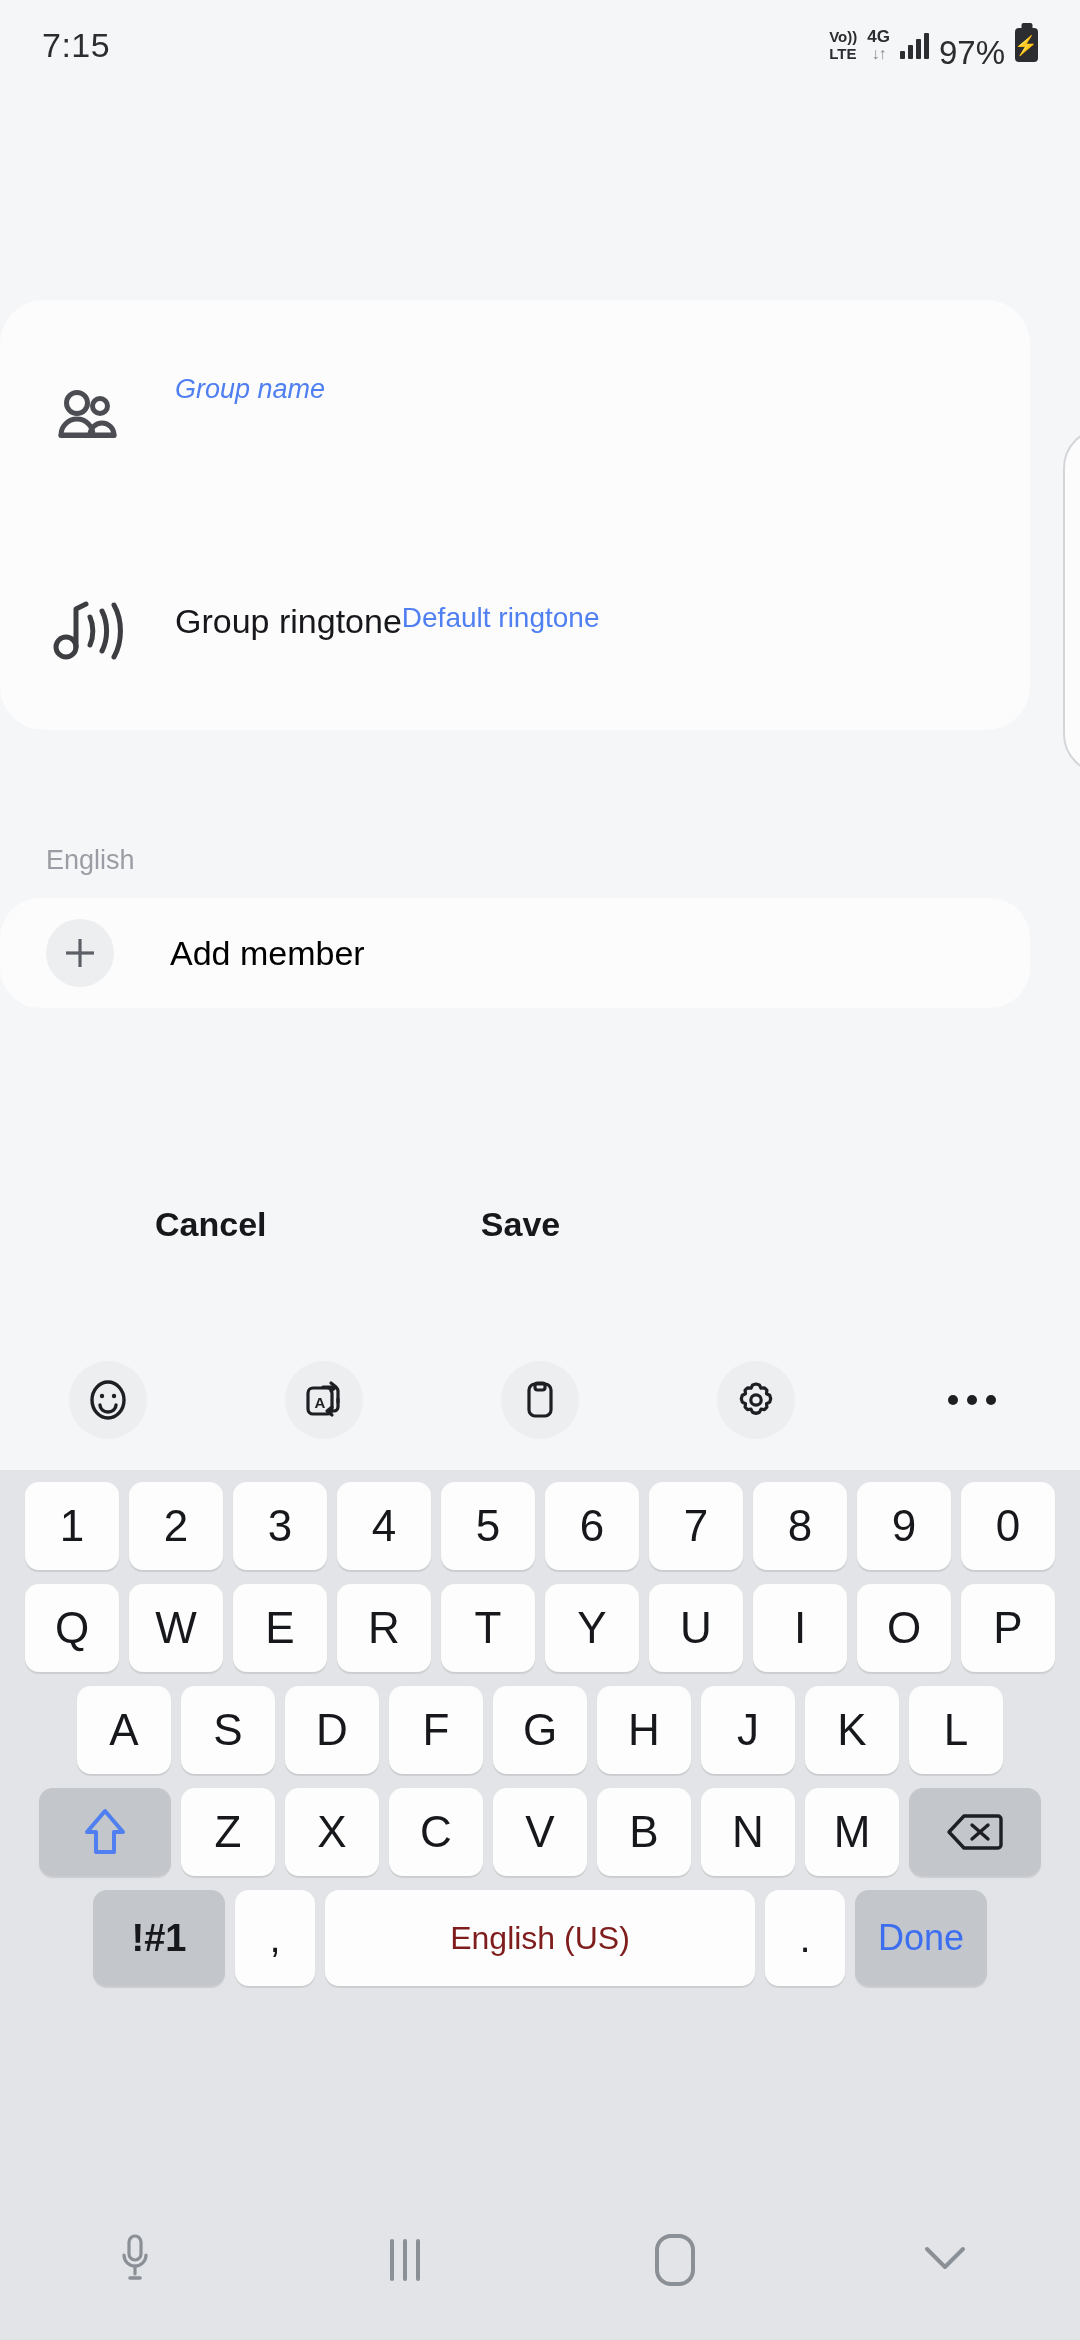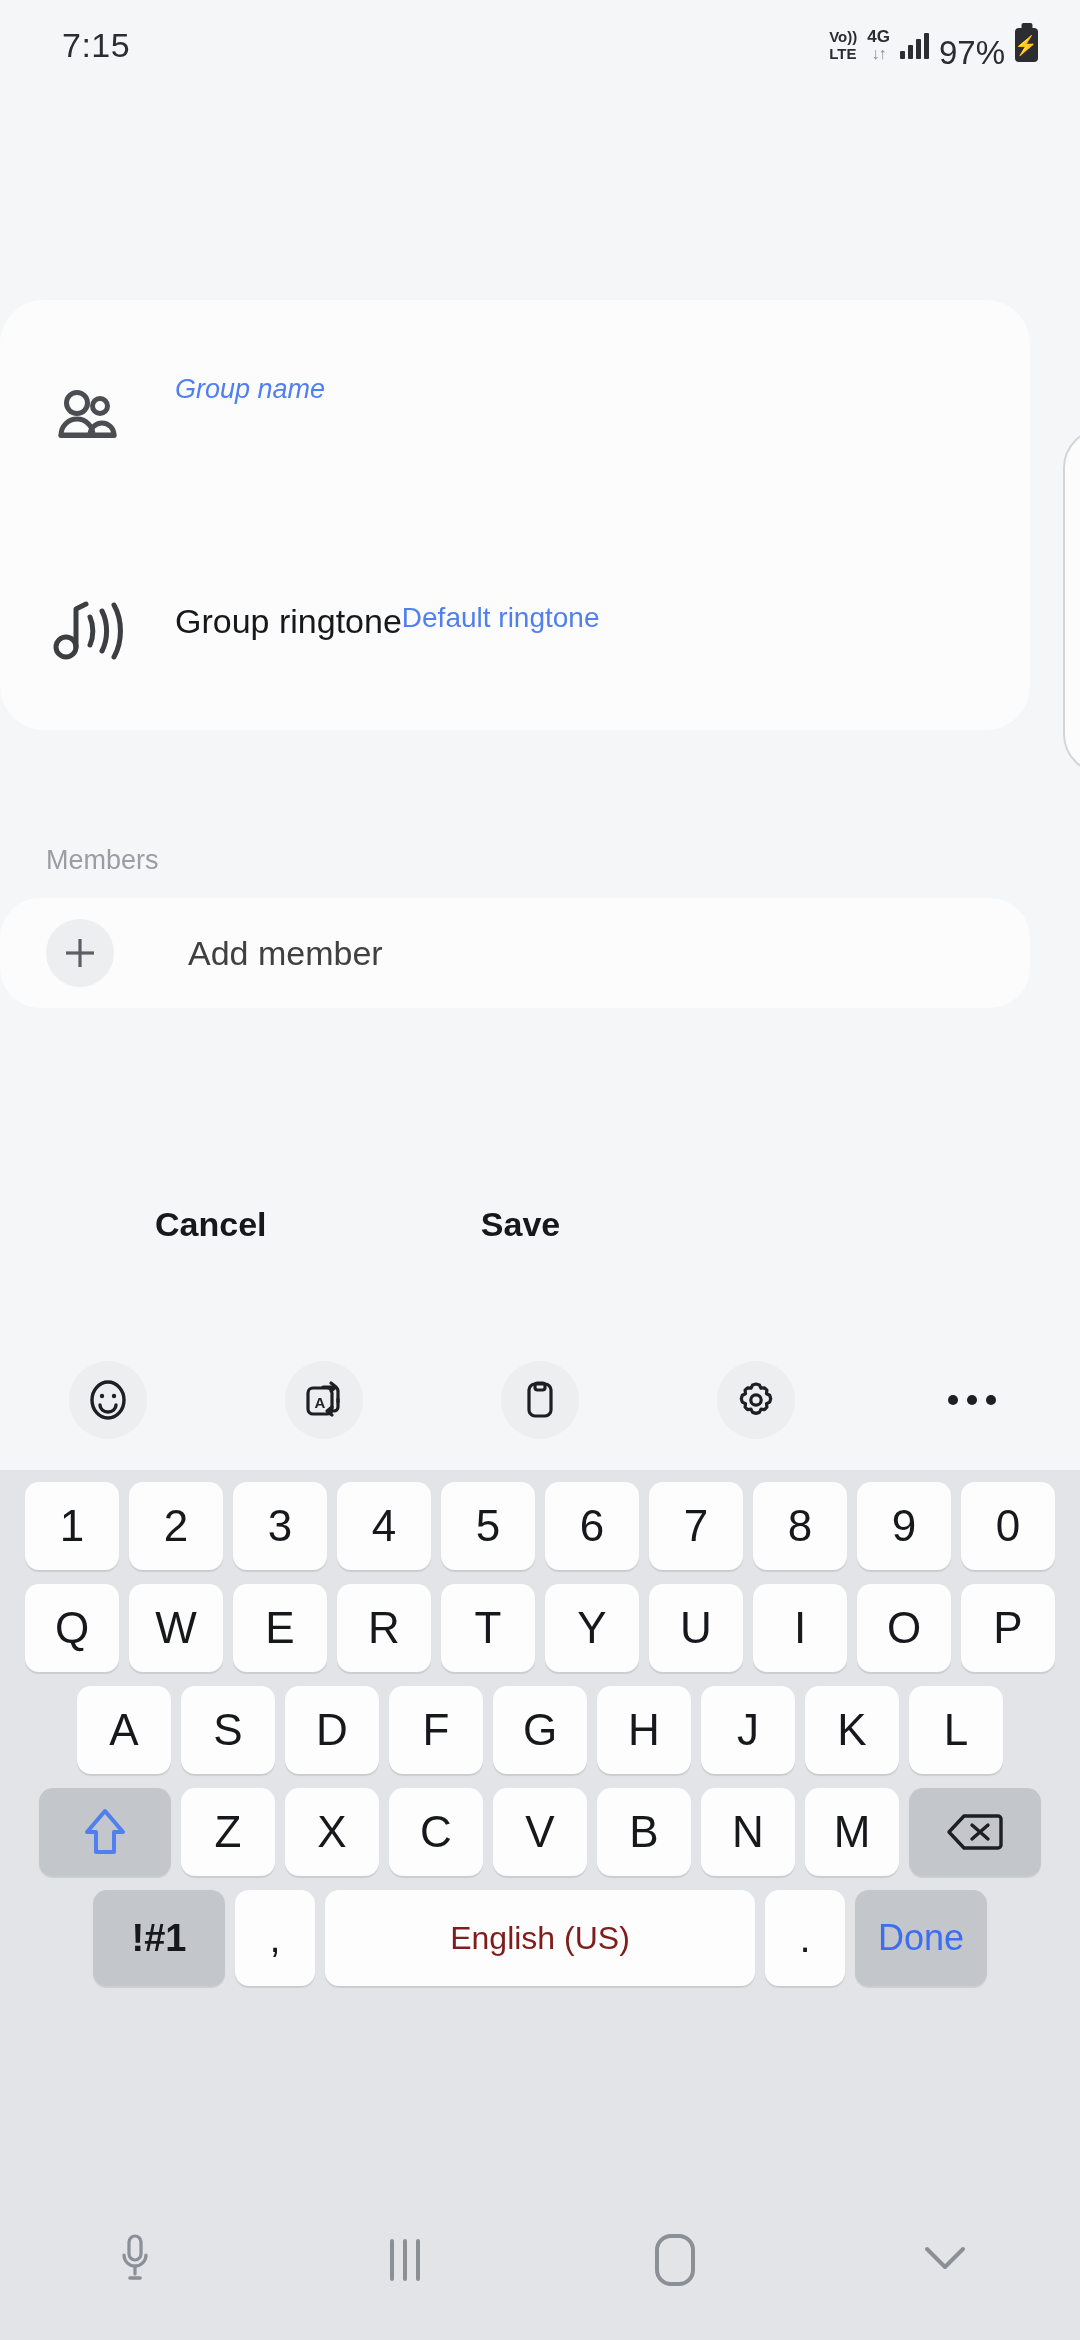--- a/index.html
+++ b/index.html
@@ -10,21 +10,21 @@
     overflow: hidden;
   }
   .screen { position: relative; width: 1080px; height: 2340px; background: #f5f6f8; }
 
   
   .statusbar {
     position: absolute; top: 0; left: 0; width: 1080px; height: 90px;
     display: flex; align-items: center; justify-content: space-between;
     padding: 0 42px;
   }
-  .status-time { font-size: 34px; color: #2b2d30; letter-spacing: .5px; margin-left: 20px; }
+  .status-time { font-size: 34px; color: #2b2d30; letter-spacing: .5px; }
   .status-right { display: flex; align-items: center; gap: 10px; }
   .volte { display: flex; flex-direction: column; align-items: flex-start;
            font-size: 15px; font-weight: bold; line-height: 17px; color: #2b2d30; }
   .netgroup { display: flex; flex-direction: column; align-items: center;
               font-size: 17px; font-weight: bold; line-height: 18px; color: #2b2d30; }
   .arrows { font-size: 16px; color: #8b8f96; line-height: 16px; letter-spacing: -1px; }
   .bars { display: flex; align-items: flex-end; gap: 3px; height: 28px; }
   .bars i { display: block; width: 5px; background: #2b2d30; border-radius: 1px; }
   .bars i:nth-child(1){ height: 8px; }
   .bars i:nth-child(2){ height: 14px; }
@@ -77,21 +77,21 @@
   .members-card {
     position: absolute; left: 0; top: 898px; width: 1030px; height: 110px;
     background: #fcfcfd; border-radius: 40px;
     display: flex; align-items: center;
   }
   .plus-circle {
     margin-left: 46px; width: 68px; height: 68px; border-radius: 50%;
     background: #eceef0; display: flex; align-items: center; justify-content: center;
     flex: none;
   }
-  .add-label { margin-left: 74px; font-size: 34px; color: #404040; }
+  .add-label { margin-left: 56px; font-size: 34px; color: #000000; }
 
   
   .actions {
     position: absolute; top: 1205px; left: 0; width: 1080px; height: 80px;
   }
   .btn-cancel {
     position: absolute; left: 155px; top: 0; width: 95px; text-align: center;
     font-size: 34px; font-weight: bold; color: #17181b;
   }
   .btn-save {
@@ -206,21 +206,21 @@
           <path d="M62 6 a30 42 0 0 1 0 52" fill="none" stroke="#3c3e42" stroke-width="5" stroke-linecap="round"></path>
         </svg>
       </div>
       <div class="ring-col">
         <div class="ring-title">Group ringtone</div>
         <div class="ring-sub">Default ringtone</div>
       </div>
     </div>
   </div>
 
-  <div class="members-label">Members</div>
+  <div class="members-label">English</div>
   <div class="members-card">
     <div class="plus-circle">
       <svg width="34" height="34" viewBox="0 0 34 34">
         <line x1="17" y1="3" x2="17" y2="31" stroke="#5c5f65" stroke-width="3.2"></line>
         <line x1="3" y1="17" x2="31" y2="17" stroke="#5c5f65" stroke-width="3.2"></line>
       </svg>
     </div>
     <div class="add-label">Add member</div>
   </div>
 

